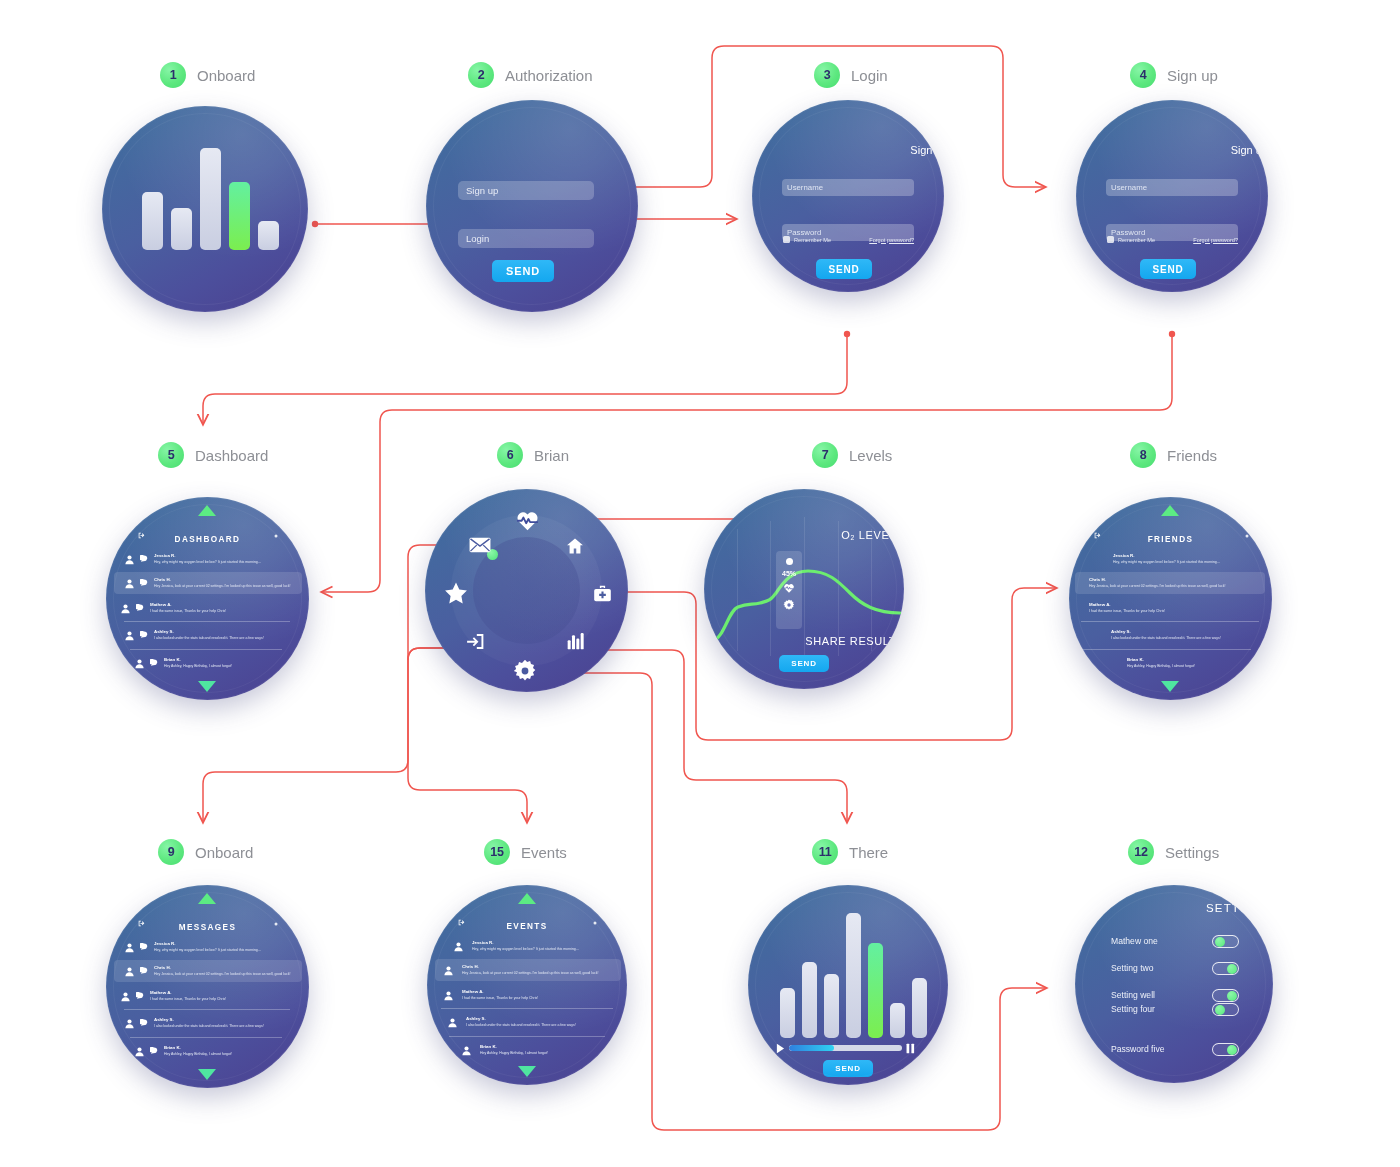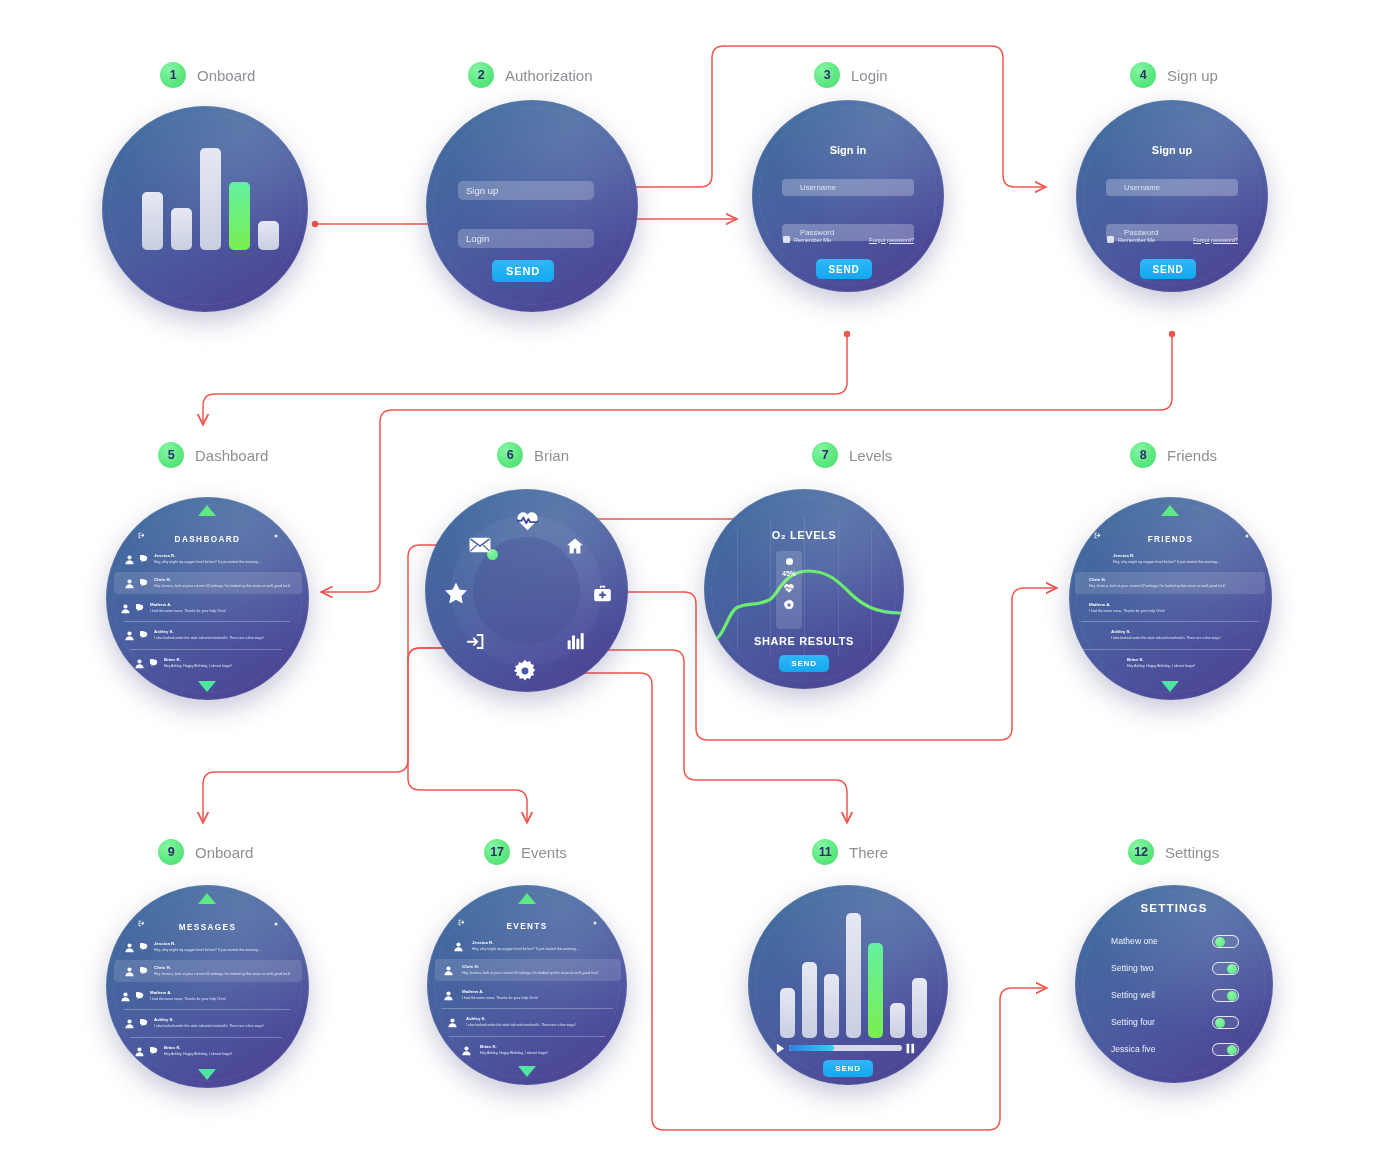--- a/index.html
+++ b/index.html
@@ -53,31 +53,31 @@
   .field {
     position: relative; border-radius: 5px;
     background: rgba(255,255,255,0.22);
     color: #e8ecf6; font-size: 9.5px;
     display: flex; align-items: center; padding-left: 8px;
   }
   .bigfield {
     position: relative; border-radius: 4px;
     background: rgba(255,255,255,0.26);
     color: #dfe5f2; font-size: 7.8px;
-    display: flex; align-items: center; padding-left: 18px;
+    display: flex; align-items: center; padding-left: 5px;
   }
   .sendbtn {
     position: absolute; border-radius: 5px;
     background: linear-gradient(180deg,#2fb8f7 0%, #14a7ef 100%);
     color: #fff; font-weight: bold; letter-spacing: 0.8px;
     display: flex; align-items: center; justify-content: center;
   }
   .screen-title {
-    position: absolute; color: #ffffff; font-weight: bold;
-    text-align: center; width: 100%;
+    position: absolute; color: #ffffff; font-weight: normal;
+    text-align: right; width: 100%;
   }
   .chk {
     width: 7px; height: 7px; border-radius: 1.5px;
     background: rgba(255,255,255,0.78);
   }
   .remrow {
     position: absolute; display: flex; align-items: center;
     font-size: 5.6px; color: #e6eaf5; white-space: nowrap;
   }
   .forgot { text-decoration: underline; }
@@ -564,21 +564,21 @@
         <span class="txtcol" style="margin-left:6px;">
           <span class="lname">Brian K.</span>
           <span class="lmsg">Hey Ashley, Happy Birthday, I almost forgot!</span>
         </span>
       </div>
     </div>
   </div>
 
   <div class="node">
     <div class="nhead" style="left:484px;top:839px;">
-      <div class="badge">17</div>
+      <div class="badge">15</div>
       <div class="nlabel">Events</div>
     </div>
     <div class="circle inner-ring" style="left:427px;top:885px;width:200px;height:200px;">
       <div class="tri up" style="left:91px;top:8px;"></div>
       <div class="tri down" style="left:91px;bottom:8px;"></div>
       <div class="lhead" style="top:37px;">EVENTS</div>
       <svg class="ico" style="position:absolute;left:30px;top:33px;" width="9" height="9" viewBox="0 0 16 16" fill="#fff">
         <path d="M7 3H3v10h4v-1.4H4.4V4.4H7z"></path>
           <path d="M9.6 4.2 8.6 5.2l1.8 1.8H6.2v1.4h4.2L8.6 10.2l1 1 3.4-3.5z"></path>
       </svg>
@@ -687,28 +687,28 @@
         <span class="toggle on">
             <span class="knob"></span>
           </span>
       </div>
       <div class="srow" style="left:36px;top:101px;width:128px;height:18px;">
         <span class="slabel">Setting well</span>
         <span class="toggle on">
             <span class="knob"></span>
           </span>
       </div>
-      <div class="srow" style="left:36px;top:128px;width:128px;height:18px;">
+      <div class="srow" style="left:36px;top:115px;width:128px;height:18px;">
         <span class="slabel">Setting four</span>
         <span class="toggle off">
             <span class="knob"></span>
           </span>
       </div>
       <div class="srow" style="left:36px;top:155px;width:128px;height:18px;">
-        <span class="slabel">Jessica five</span>
+        <span class="slabel">Password five</span>
         <span class="toggle on">
             <span class="knob"></span>
           </span>
       </div>
     </div>
   </div>
 
 </div>
 
 </body></html>

